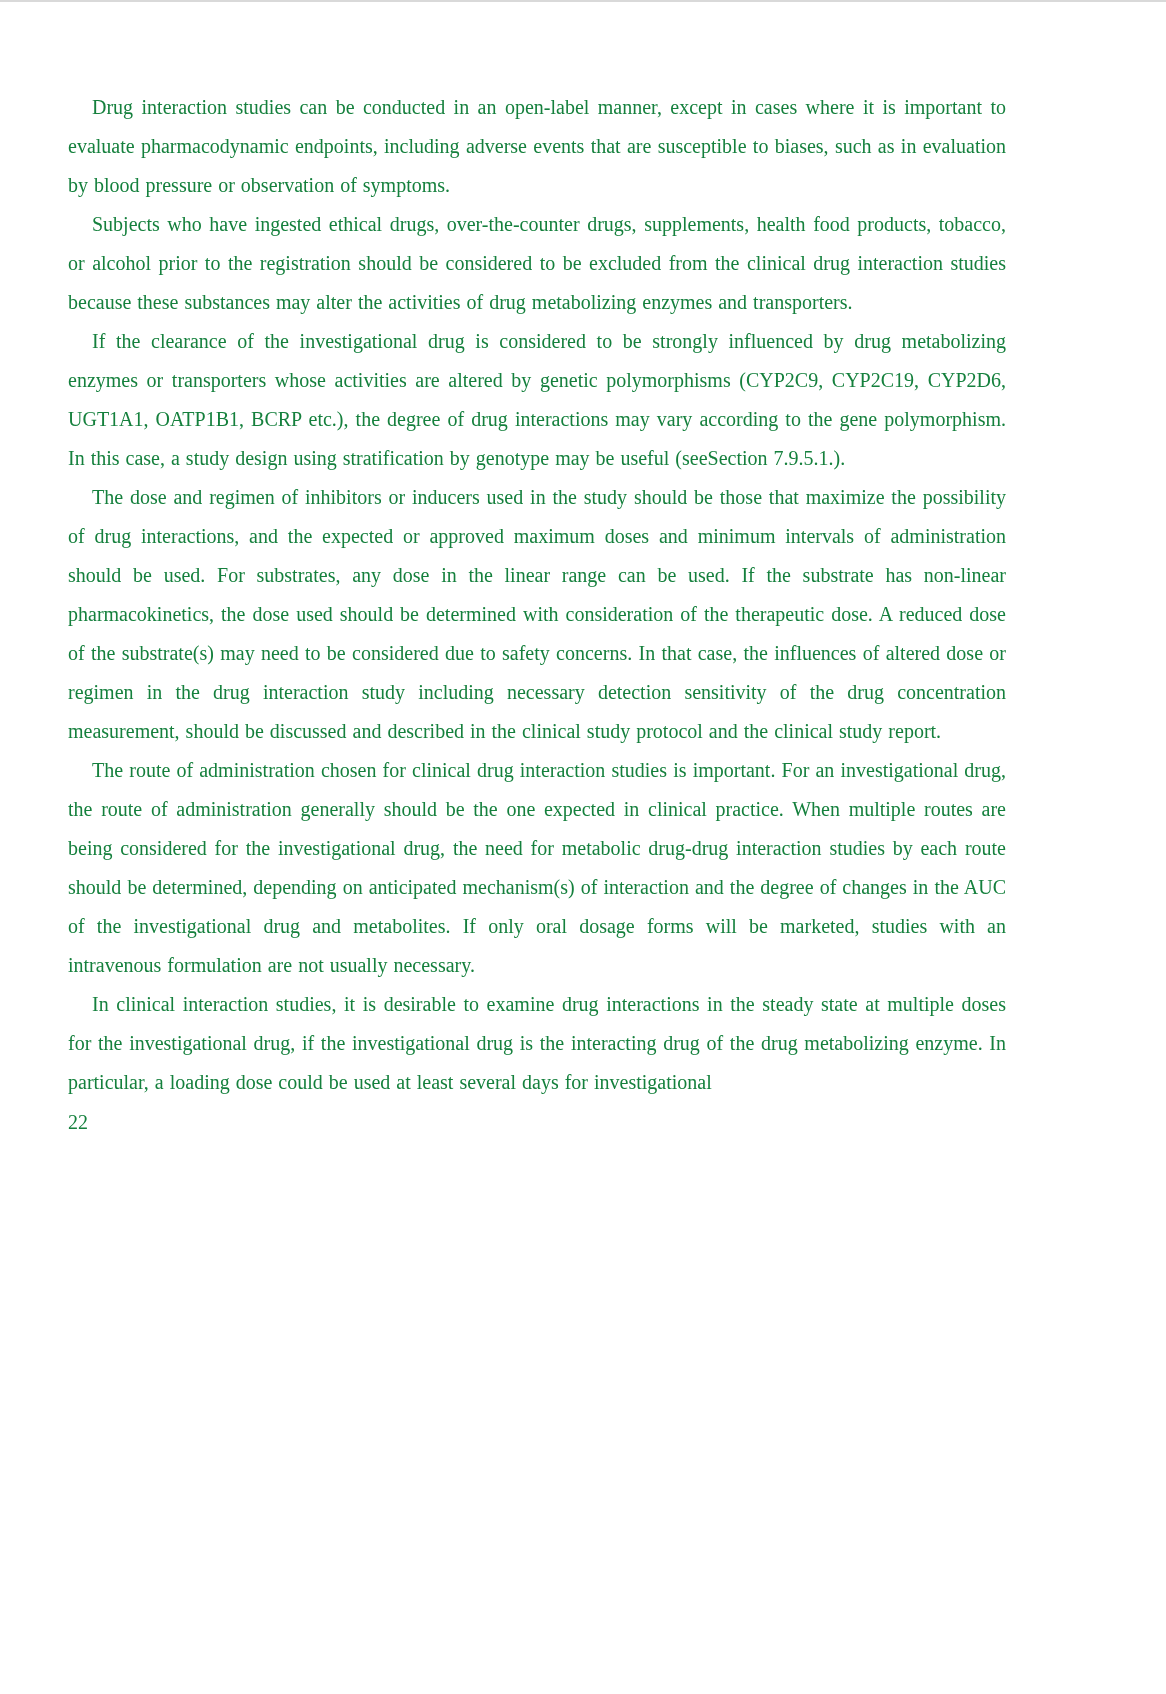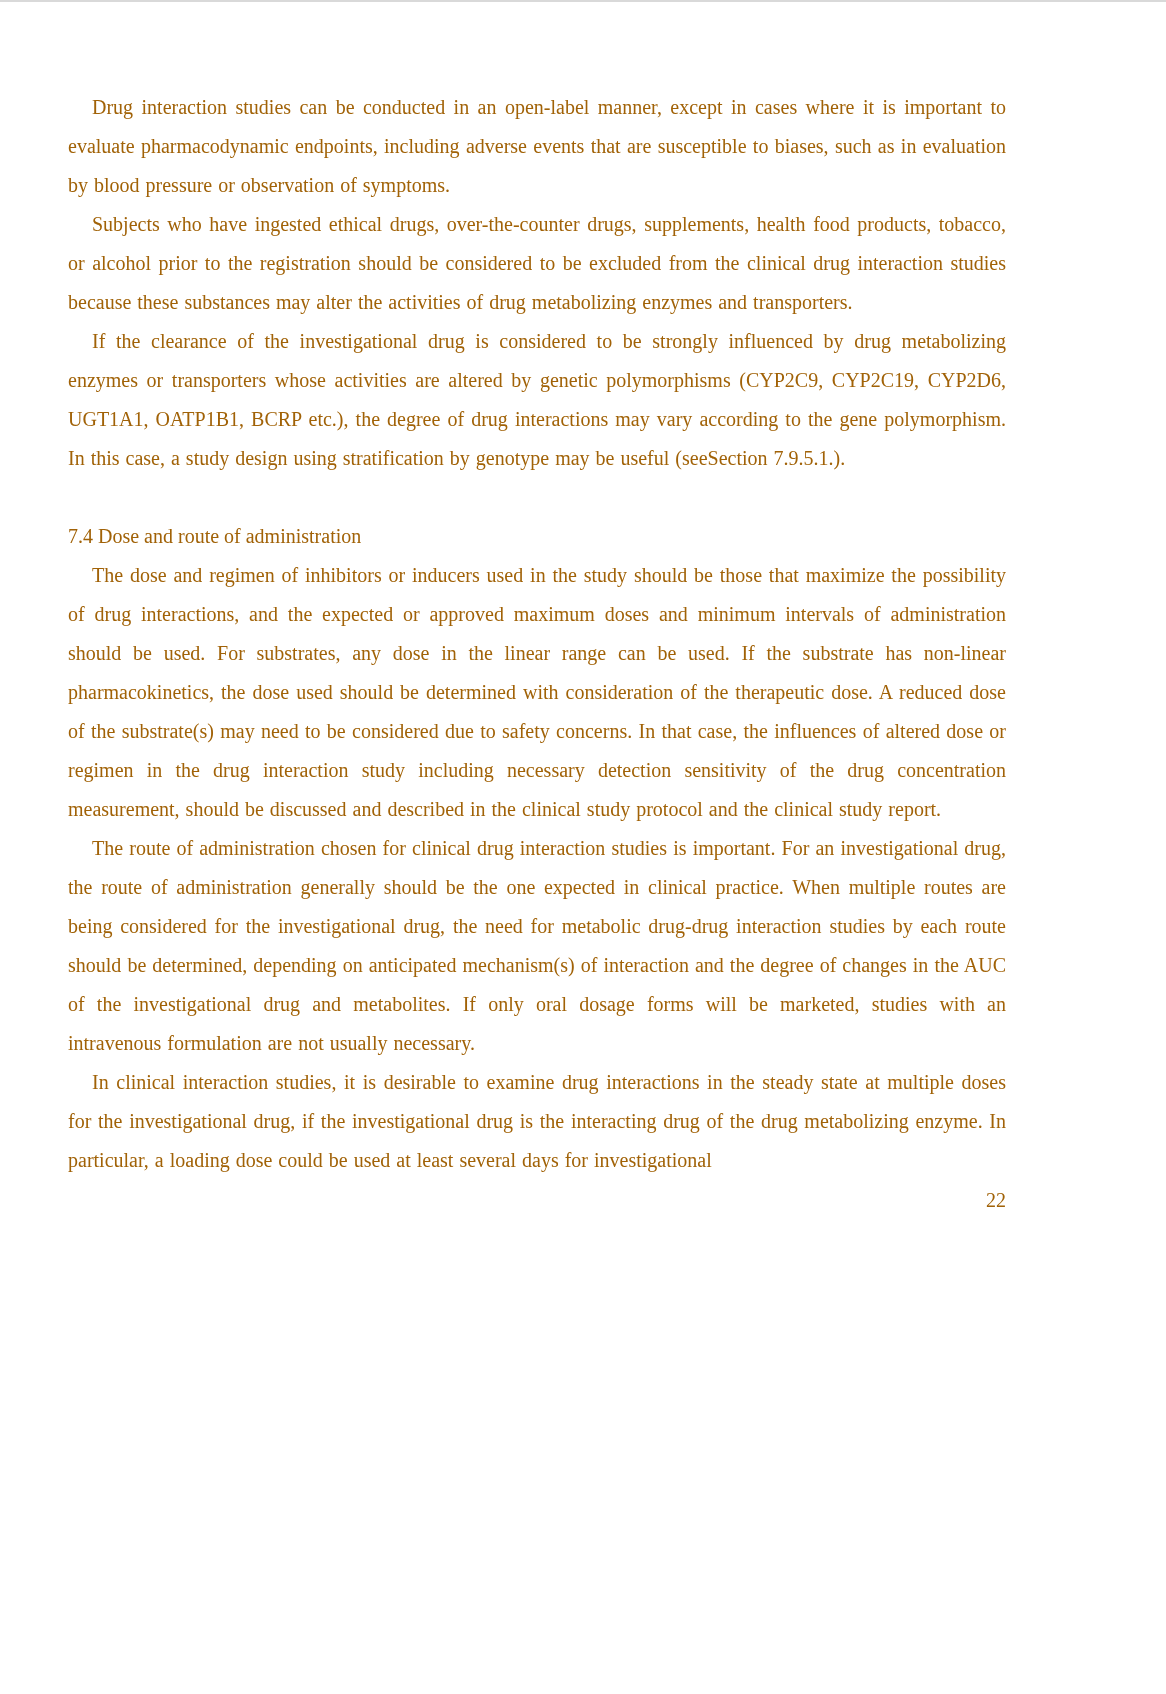--- a/index.html
+++ b/index.html
@@ -7,21 +7,21 @@
       padding: 0;
       background: #ffffff;
     }
     .page {
       position: relative;
       width: 1166px;
       height: 1694px;
       margin: 0 auto;
       background: #ffffff;
       font-family: "Liberation Serif", "DejaVu Serif", serif;
-      color: #a16207;
+      color: #15803d;
       box-sizing: border-box;
       padding: 88px 160px 0 68px;
       overflow: hidden;
     }
     .top-edge {
       position: absolute;
       top: 0;
       left: 0;
       width: 100%;
       height: 2px;
@@ -39,36 +39,35 @@
       margin: 39px 0 0 0;
       font-size: 20px;
       line-height: 39px;
       font-weight: normal;
       text-indent: 0;
     }
     .page-number {
       margin-top: 1px;
       font-size: 20px;
       line-height: 39px;
-      text-align: right;
+      text-align: left;
     }
   </style>
 </head>
 <body>
 
 <div class="page">
   <div class="top-edge"></div>
 
   <p class="para">Drug interaction studies can be conducted in an open-label manner, except in cases where it is important to evaluate pharmacodynamic endpoints, including adverse events that are susceptible to biases, such as in evaluation by blood pressure or observation of symptoms.</p>
 
   <p class="para">Subjects who have ingested ethical drugs, over-the-counter drugs, supplements, health food products, tobacco, or alcohol prior to the registration should be considered to be excluded from the clinical drug interaction studies because these substances may alter the activities of drug metabolizing enzymes and transporters.</p>
 
   <p class="para">If the clearance of the investigational drug is considered to be strongly influenced by drug metabolizing enzymes or transporters whose activities are altered by genetic polymorphisms (CYP2C9, CYP2C19, CYP2D6, UGT1A1, OATP1B1, BCRP etc.), the degree of drug interactions may vary according to the gene polymorphism. In this case, a study design using stratification by genotype may be useful (seeSection 7.9.5.1.).</p>
 
-  <h2 class="heading">7.4 Dose and route of administration</h2>
 
   <p class="para">The dose and regimen of inhibitors or inducers used in the study should be those that maximize the possibility of drug interactions, and the expected or approved maximum doses and minimum intervals of administration should be used. For substrates, any dose in the linear range can be used. If the substrate has non-linear pharmacokinetics, the dose used should be determined with consideration of the therapeutic dose. A reduced dose of the substrate(s) may need to be considered due to safety concerns. In that case, the influences of altered dose or regimen in the drug interaction study including necessary detection sensitivity of the drug concentration measurement, should be discussed and described in the clinical study protocol and the clinical study report.</p>
 
   <p class="para">The route of administration chosen for clinical drug interaction studies is important. For an investigational drug, the route of administration generally should be the one expected in clinical practice. When multiple routes are being considered for the investigational drug, the need for metabolic drug-drug interaction studies by each route should be determined, depending on anticipated mechanism(s) of interaction and the degree of changes in the AUC of the investigational drug and metabolites. If only oral dosage forms will be marketed, studies with an intravenous formulation are not usually necessary.</p>
 
 
   <p class="para">In clinical interaction studies, it is desirable to examine drug interactions in the steady state at multiple doses for the investigational drug, if the investigational drug is the interacting drug of the drug metabolizing enzyme. In particular, a loading dose could be used at least several days for investigational</p>
 
   <div class="page-number">22</div>
 </div>

